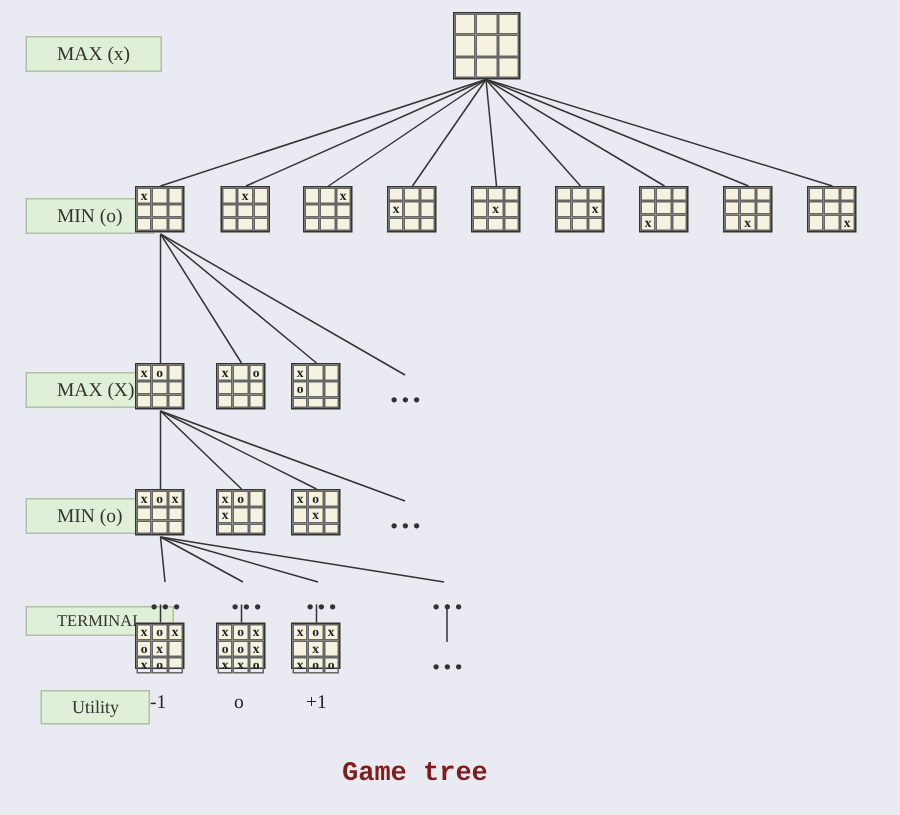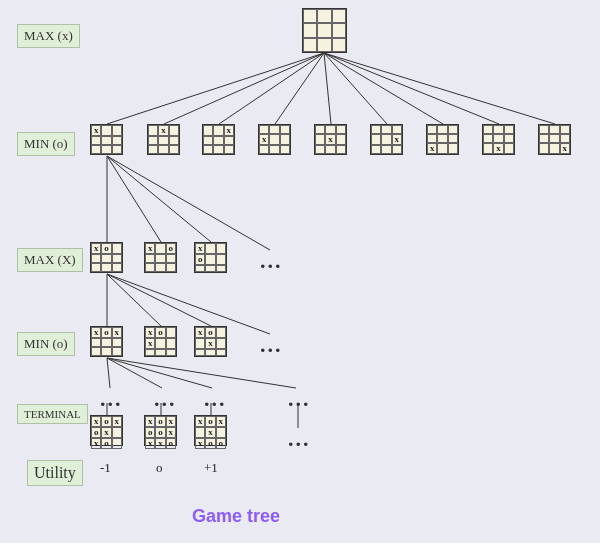--- a/index.html
+++ b/index.html
@@ -9,21 +9,21 @@
     font-family: "Times New Roman", serif;
     width: 600px;
     height: 543px;
     position: relative;
     overflow: hidden;
   }
   .label {
     position: absolute;
     background: #e0efd8;
     border: 1px solid #b0c0a6;
-    padding: 3px 6px;
+    padding: 3px 20px;
     font-size: 13px;
     color: #333;
     white-space: nowrap;
   }
   .board {
     position: absolute;
     display: grid;
     grid-template-columns: repeat(3, 1fr);
     grid-template-rows: repeat(3, 1fr);
     background: #f5f2df;
@@ -54,35 +54,36 @@
     letter-spacing: 2px;
     color: #333;
   }
   .utility-val {
     position: absolute;
     font-size: 13px;
     color: #222;
   }
   .title {
     position: absolute;
-    font-family: Liberation Sans, sans-serif;
+    font-family: Liberation Mono, monospace;
     font-weight: bold;
     font-size: 18px;
-    color: #8b5cf6;
+    color: #7f1d1d;
+    margin-left: 36px;
   }
 </style>
 </head>
 <body>
 
 <div class="label" style="left:17px; top:24px;">MAX (x)</div>
 <div class="label" style="left:17px; top:132px;">MIN (o)</div>
 <div class="label" style="left:17px; top:248px;">MAX (X)</div>
 <div class="label" style="left:17px; top:332px;">MIN (o)</div>
 <div class="label" style="left:17px; top:404px; font-size:11px;">TERMINAL</div>
-<div class="label" style="left:27px; top:460px; font-size:16px;">Utility</div>
+<div class="label" style="left:27px; top:460px; font-size:12px;">Utility</div>
 
 <div class="board lg" style="left:302px; top:8px;">
     <div class="cell"></div>
     <div class="cell"></div>
     <div class="cell"></div>
     <div class="cell"></div>
     <div class="cell"></div>
     <div class="cell"></div>
     <div class="cell"></div>
     <div class="cell"></div>

